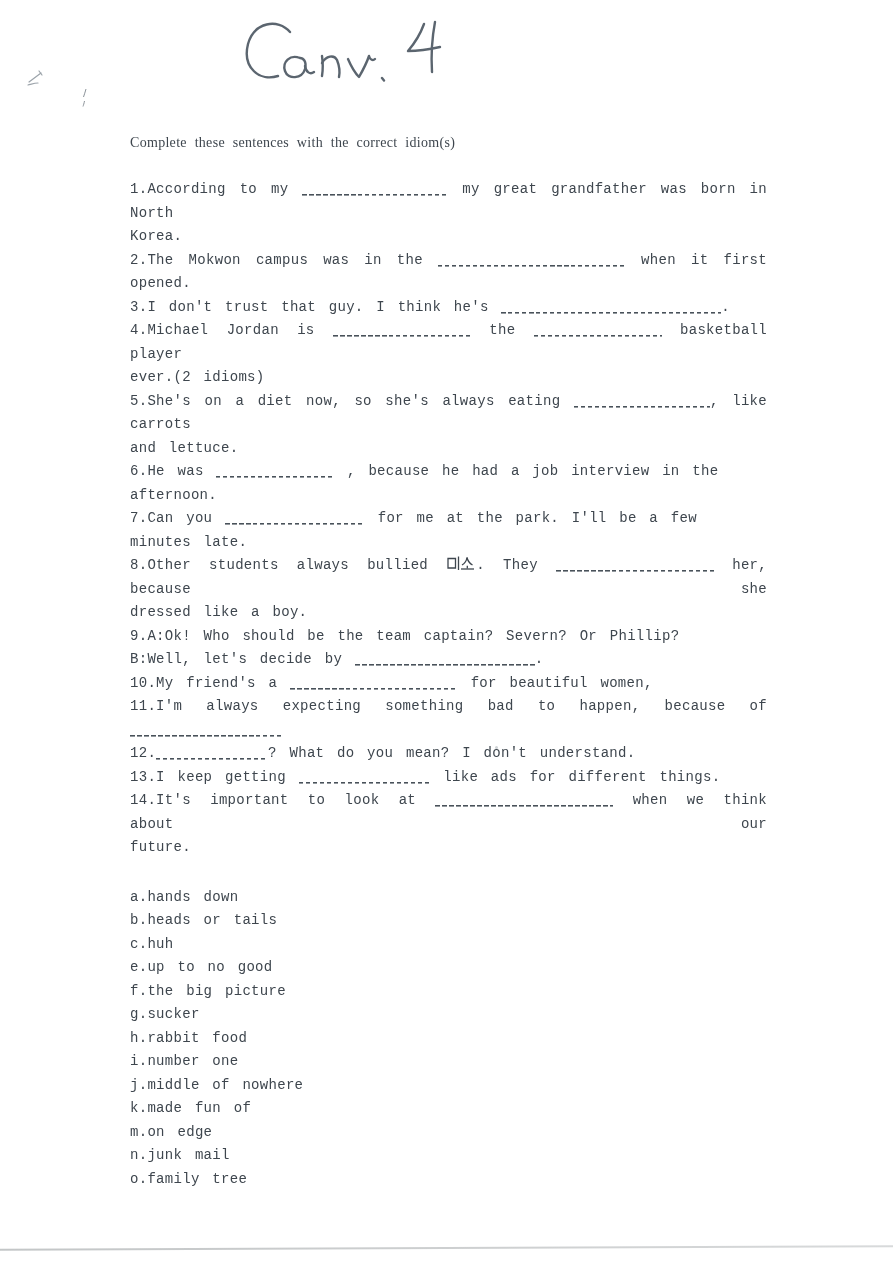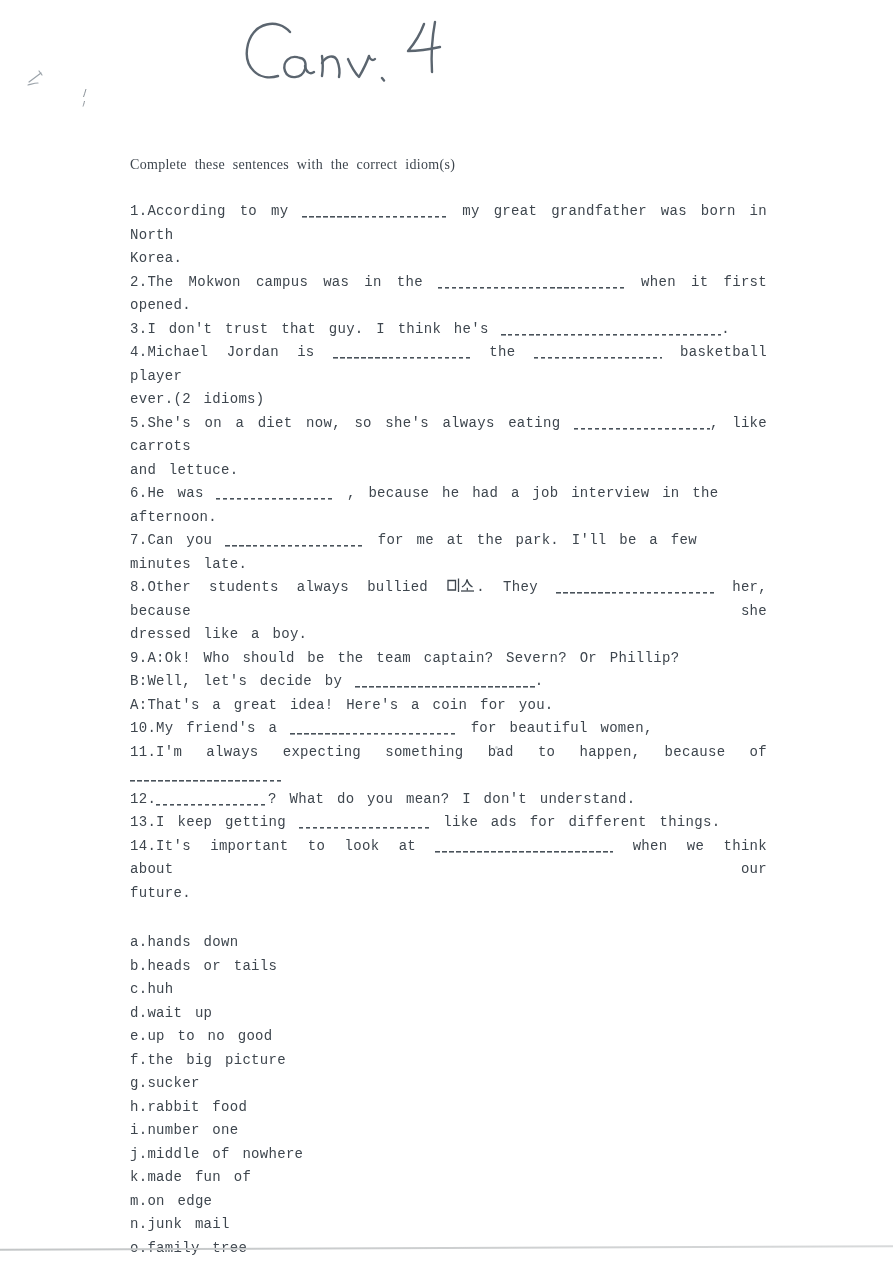--- a/index.html
+++ b/index.html
@@ -2,21 +2,21 @@
 <html><head>
 <meta charset="utf-8">
 <style>
   html,body { margin:0; padding:0; background:#e8e8e8; }
   .page {
     position:relative; width:893px; height:1264px; margin:0 auto;
     background:#ffffff; overflow:hidden;
     font-family:"Liberation Serif","DejaVu Serif",serif;
   }
   .doc {
-    position:absolute; left:130px; top:153px; width:637px;
+    position:absolute; left:130px; top:131px; width:637px;
     color:#3e464e; font-size:14px; line-height:23.5px;
     letter-spacing:0.3px; word-spacing:4px;
   }
   .instruction { margin-bottom:23.5px; }
   .line { text-align:left;font-family:Liberation Mono, monospace; }
   
   .line.j { text-align:justify; margin-bottom:-23.5px; }
   .line.j::after { content:""; display:inline-block; width:100%; height:0; }
   .blank {
     display:inline-block; height:10px; position:relative; top:3px;
@@ -88,33 +88,31 @@
                 <path d="M12.5,1.5 V15"></path>
                 <path d="M21,2.5 C20.6,5.5 18.5,8.5 16,10"></path>
                 <path d="M21,2.5 C21.6,5.5 23.8,8.5 26.5,10"></path>
                 <path d="M21.3,10.8 V13.6"></path>
                 <path d="M15,14 H28"></path>
               </g>
             </svg></span>. They <span class="blank" style="width: 158px;"></span> her, because she</div>
         <div class="line">dressed like a boy.</div>
         <div class="line">9.A:Ok! Who should be the team captain? Severn? Or Phillip?</div>
         <div class="line">B:Well, let's decide by <span class="blank" style="width: 180px;"></span>.</div>
-        <div class="line">A:That's a great idea! Here's a coin for you.</div>
         <div class="line">10.My friend's a <span class="blank" style="width: 168px;"></span> for beautiful women,</div>
         <div class="line j">11.I'm always expecting something bad to happen, because of <span class="blank" style="width: 152px;"></span></div>
         <div class="line">12.<span class="blank" style="width: 112px;"></span>? What do you mean? I don't understand.</div>
         <div class="line">13.I keep getting <span class="blank" style="width: 132px;"></span> like ads for different things.</div>
         <div class="line j">14.It's important to look at <span class="blank" style="width: 178px;"></span> when we think about our</div>
         <div class="line">future.</div>
       </div>
     <div id="options" class="options">
         <div class="line">a.hands down</div>
         <div class="line">b.heads or tails</div>
         <div class="line">c.huh</div>
-        <div class="line">d.wait up</div>
         <div class="line">e.up to no good</div>
         <div class="line">f.the big picture</div>
         <div class="line">g.sucker</div>
         <div class="line">h.rabbit food</div>
         <div class="line">i.number one</div>
         <div class="line">j.middle of nowhere</div>
         <div class="line">k.made fun of</div>
         <div class="line">m.on edge</div>
         <div class="line">n.junk mail</div>
         <div class="line">o.family tree</div>

